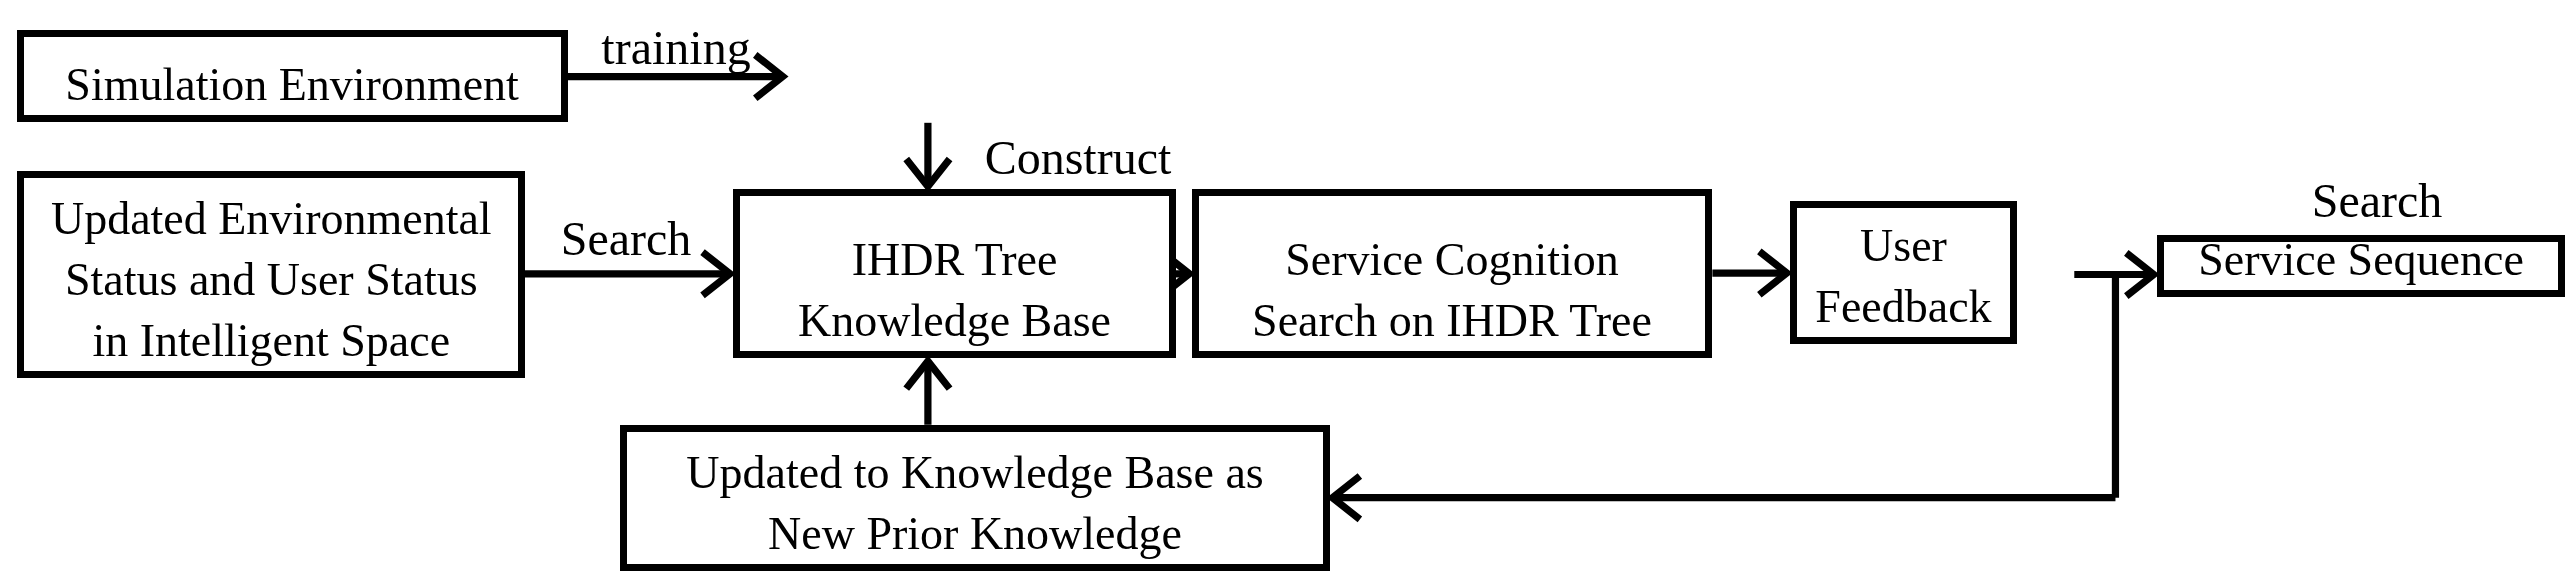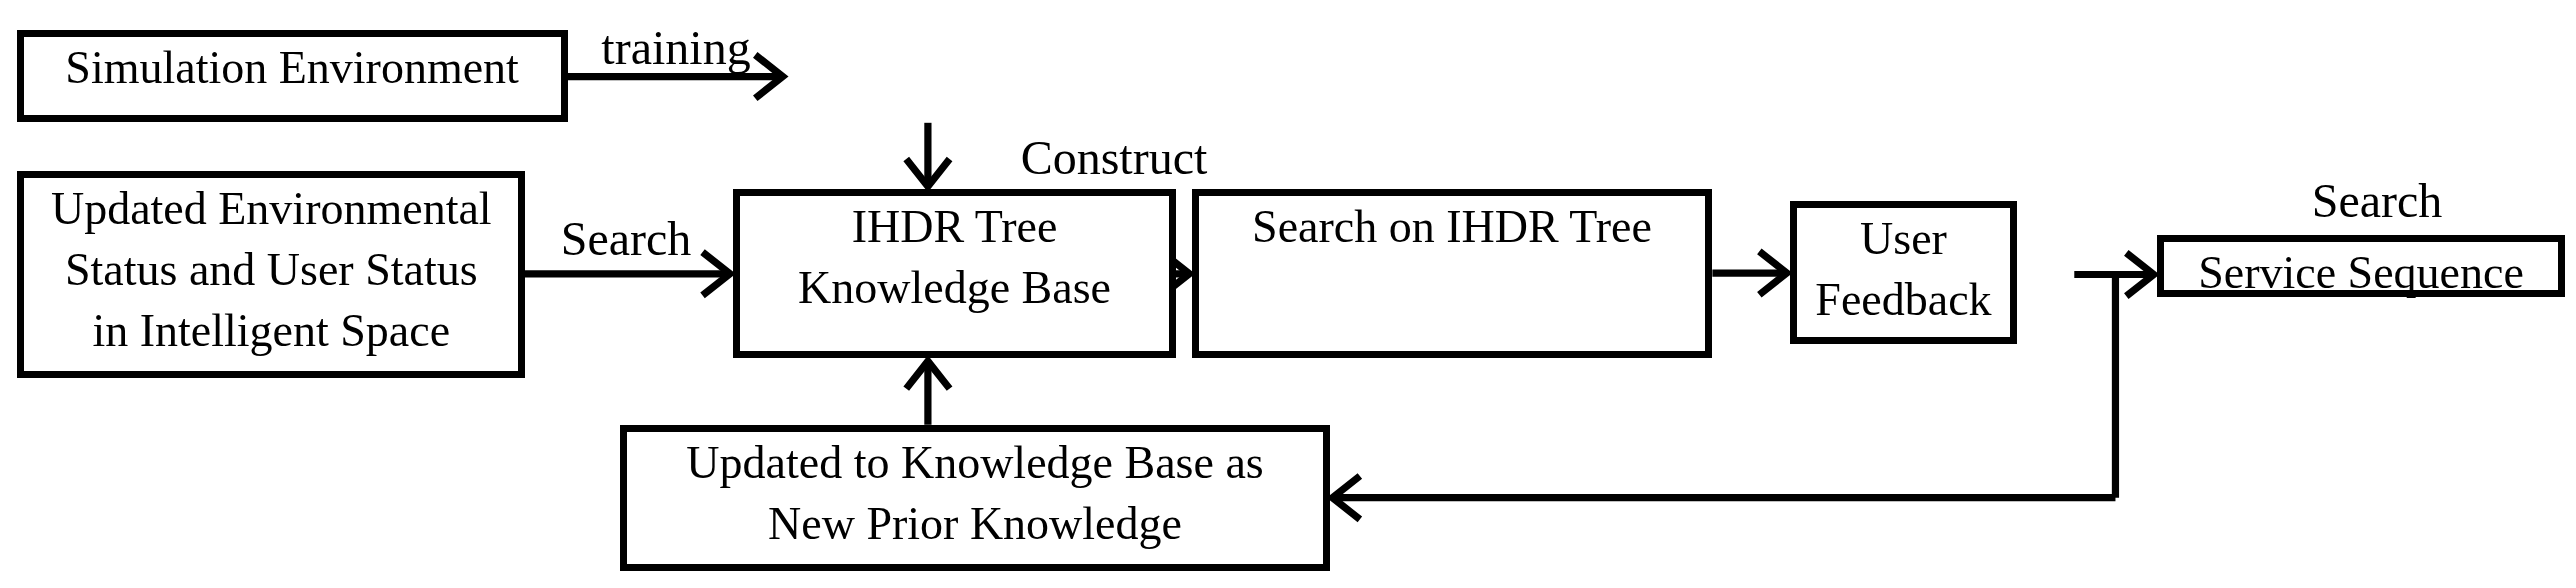--- a/index.html
+++ b/index.html
@@ -24,21 +24,21 @@
     height: 588px;
   }
   .node {
     position: absolute;
     box-sizing: border-box;
     border: 7.2px solid #000000;
     background: #ffffff;
     display: flex;
     flex-direction: column;
     align-items: center;
-    justify-content: flex-start;
+    justify-content: flex-end;
     text-align: center;
   }
   .node-line {
     font-size: 46px;
     line-height: 61px;
     white-space: nowrap;
   }
   .edge-label {
     position: absolute;
     transform: translate(-50%, -50%);
@@ -92,39 +92,40 @@
     <div class="node-line">Status and User Status</div>
     <div class="node-line">in Intelligent Space</div>
   </div>
 
   <div class="node" style="left:733px; top:189px; width:443px; height:169px;font-family:Liberation Serif, serif;">
     <div class="node-line">IHDR Tree</div>
     <div class="node-line">Knowledge Base</div>
   </div>
 
   <div class="node" style="left:1192px; top:189px; width:520px; height:169px;">
+    <div class="node-line">Service Cognition</div>
     <div class="node-line">Search on IHDR Tree</div>
   </div>
 
   <div class="node" style="left:1790px; top:201px; width:227px; height:143px;">
     <div class="node-line">User</div>
     <div class="node-line">Feedback</div>
   </div>
 
   <div class="node" style="left:2157px; top:235px; width:408px; height:62px;">
     <div class="node-line">Service Sequence</div>
   </div>
 
   <div class="node" style="left:620px; top:425px; width:710px; height:146px;">
     <div class="node-line">Updated to Knowledge Base as</div>
     <div class="node-line">New Prior Knowledge</div>
   </div>
 
   <div class="edge-label" style="left:676px; top:48px;">training</div>
 
-  <div class="edge-label" style="left:1114px; top:158px;">Construct</div>
+  <div class="edge-label" style="left:1078px; top:158px;">Construct</div>
 
   <div class="edge-label" style="left:626px; top:239px;">Search</div>
 
   <div class="edge-label" style="left:2377px; top:201px;">Search</div>
 
 </div>
 
 
 </body></html>

